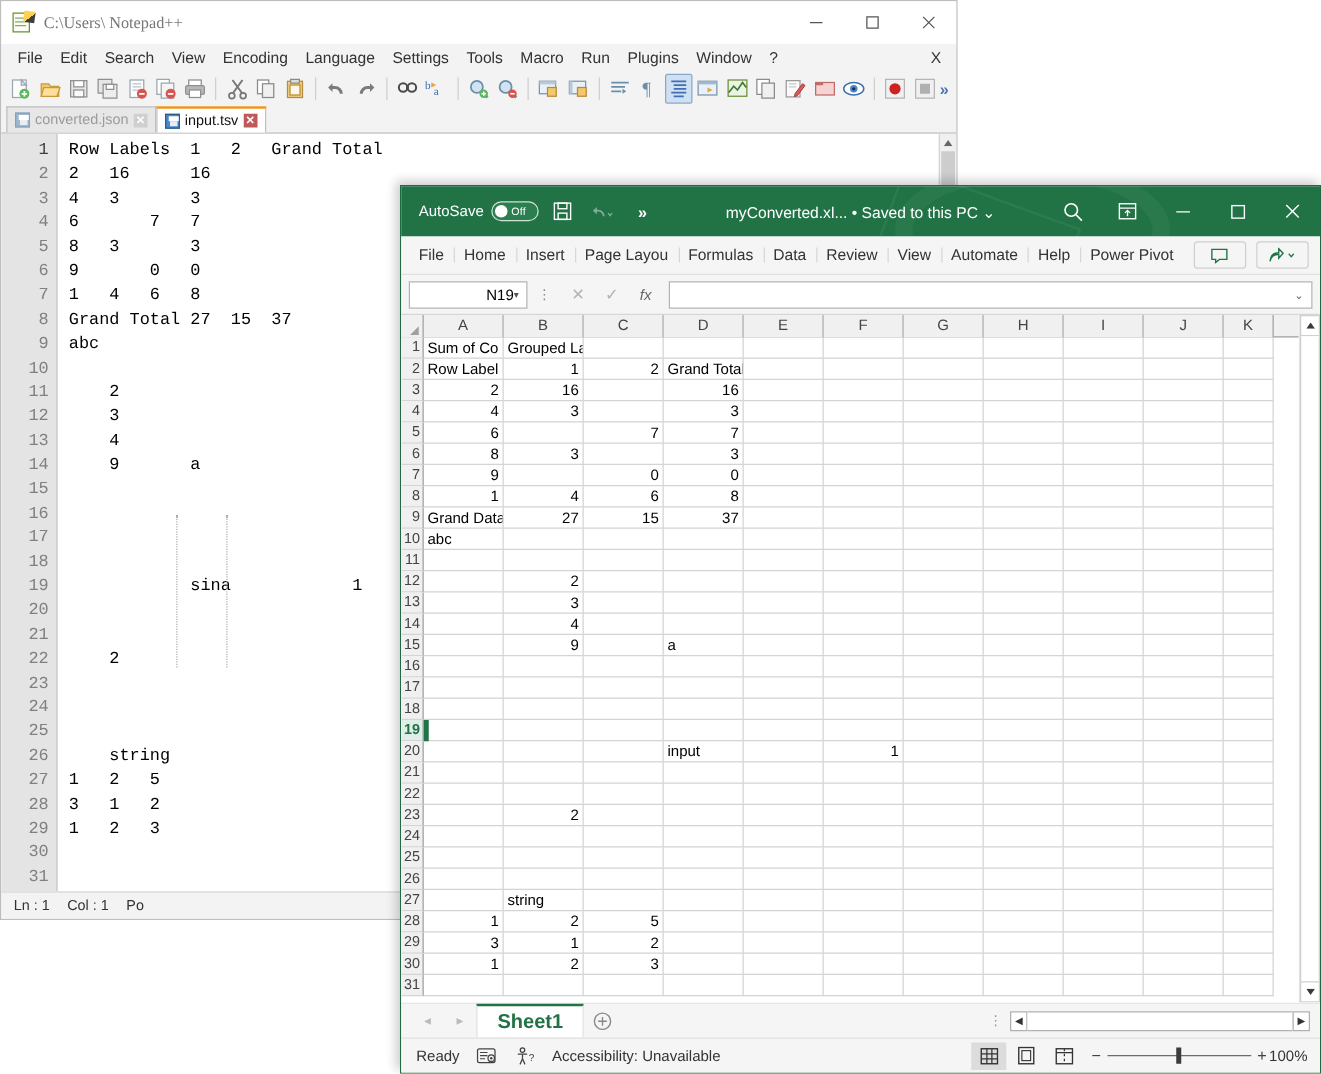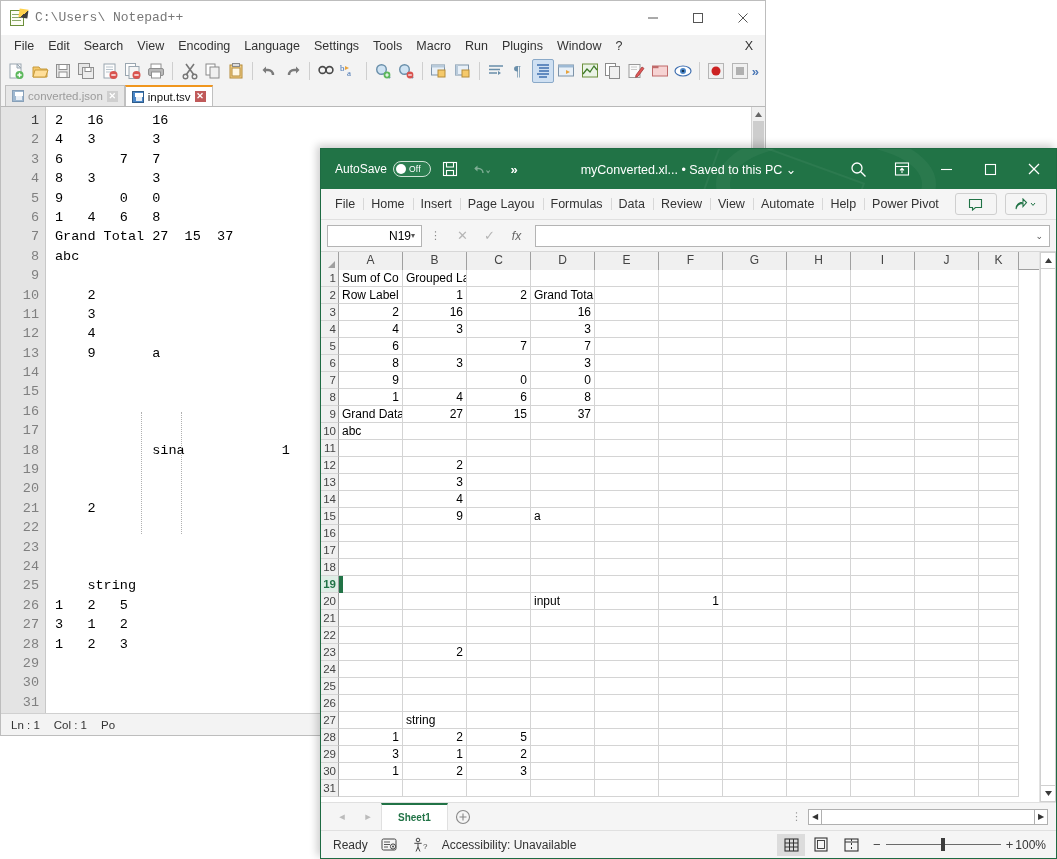--- a/index.html
+++ b/index.html
@@ -10,21 +10,21 @@
   #npp { position:absolute; left:0; top:0; width:766px; height:736px;
          background:#f3f3f3; border:1px solid #bdbdbd; display:flex; flex-direction:column; }
   #npp-title { height:34px; background:#fff; display:flex; align-items:center; padding-left:8px;
                border-bottom:1px solid #fff; }
   .npp-appicon { width:18px; height:18px; position:relative; flex:0 0 auto; }
   .npp-appicon .pad { position:absolute; left:1px; top:1px; width:14px; height:16px; background:#fdfdf5;
                       border:1px solid #6b8f3a; }
   .npp-appicon .ln { position:absolute; left:3px; width:9px; height:1px; background:#8aa96a; }
   .npp-appicon .pen { position:absolute; right:-1px; top:0px; width:9px; height:9px;
                       background:linear-gradient(135deg,#ffd24d 0 55%, #3f3f3f 55% 100%); transform:rotate(8deg); }
-  #npp-title-text { margin-left:8px; font-size:13px; color:#777; font-family:Liberation Mono, monospace; }
+  #npp-title-text { margin-left:8px; font-size:13px; color:#777; font-family:Liberation Serif, serif; }
   #npp-winbtns { margin-left:auto; display:flex; height:34px; }
   .npp-wb { width:45px; height:34px; display:flex; align-items:center; justify-content:center;
             color:#555; font-size:14px; }
   .npp-wb svg { display:block; }
 
   #npp-menu { height:22px; display:flex; align-items:center; background:#f3f3f3; padding-left:6px;
               font-size:12.5px; color:#333; }
   #npp-menu .mi { padding:2px 7px; }
   #npp-menu .mi.right { margin-left:auto; padding-right:12px; }
 
@@ -133,21 +133,21 @@
          font-size:11.5px; color:#444; text-align:right; padding-right:2px; line-height:16px; }
   .rhd.sel { color:#217346; font-weight:bold; background:#dfeee6; }
   .cell { border-right:1px solid #d4d4d4; border-bottom:1px solid #d4d4d4; font-size:12px; line-height:16px;
           padding:0 3px; overflow:hidden; white-space:nowrap; }
   .cell.num { text-align:right; }
   .selbox { position:absolute; border:2px solid #217346; pointer-events:none; }
 
   #xl-sheets { height:28px; background:#f5f5f5; display:flex; align-items:center; padding-left:8px;
                border-top:1px solid #e0e0e0; }
   .navarr { width:26px; height:26px; display:flex; align-items:center; justify-content:center; color:#bbb; font-size:11px; }
-  .sheettab { padding:0 16px; height:27px; display:flex; align-items:center; font-size:10px; color:#217346;
+  .sheettab { padding:0 16px; height:27px; display:flex; align-items:center; font-size:16px; color:#217346;
               font-weight:bold; background:#fff; border-top:2px solid #217346;
               border-left:1px solid #e0e0e0; border-right:1px solid #e0e0e0; }
   .addsheet { width:30px; height:26px; display:flex; align-items:center; justify-content:center; color:#777; }
   .hdots { margin-left:auto; color:#999; font-size:11px; padding:0 6px; }
   .hsb { width:240px; height:16px; display:flex; align-items:stretch; margin-right:8px; }
   .hsb .a { width:14px; border:1px solid #b0b0b0; background:#fff; display:flex; align-items:center;
             justify-content:center; font-size:8px; color:#333; }
   .hsb .t { flex:1; border:1px solid #b0b0b0; border-left:none; border-right:none; background:#fff; }
 
   #xl-status { height:28px; background:#f5f5f5; border-top:1px solid #e0e0e0; display:flex; align-items:center;
@@ -460,20 +460,21 @@
         <div class="g">26</div>
         <div class="g">27</div>
         <div class="g">28</div>
         <div class="g">29</div>
         <div class="g">30</div>
         <div class="g">31</div>
       </div>
     <div id="npp-code">
       <div class="indentguide" style="left:95px; top:305px; height:122px;"></div>
       <div class="indentguide" style="left:135px; top:305px; height:122px;"></div>
+        <div class="l">Row Labels  1   2   Grand Total</div>
         <div class="l">2   16      16</div>
         <div class="l">4   3       3</div>
         <div class="l">6       7   7</div>
         <div class="l">8   3       3</div>
         <div class="l">9       0   0</div>
         <div class="l">1   4   6   8</div>
         <div class="l">Grand Total 27  15  37</div>
         <div class="l">abc</div>
         <div class="l"></div>
         <div class="l">    2</div>

